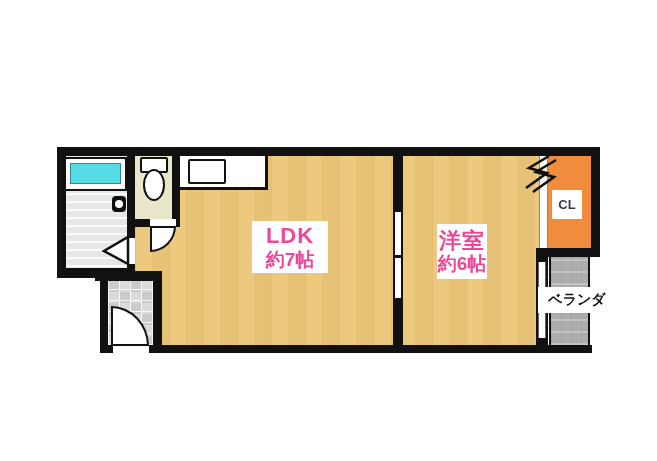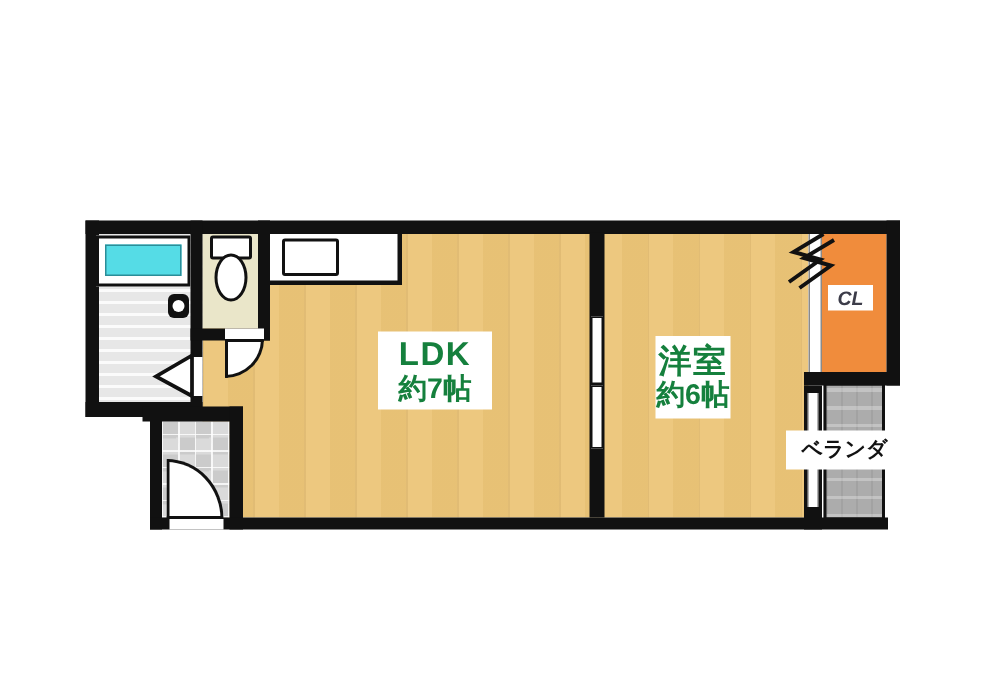--- a/index.html
+++ b/index.html
@@ -50,21 +50,21 @@
   .sink{background:#fff;border:2px solid #111;border-radius:2px;}
   .arc-br{background:#fff;border:2px solid #111;border-radius:0 0 100% 0;}
   .arc-tr{background:#fff;border:2px solid #111;border-radius:0 100% 0 0;}
   .opening{background:#fff;}
   .slide-panel{background:#fff;border:1px solid #111;}
   .door-strip{background:#fff;border-left:1px solid #8a8a8a;border-right:1px solid #8a8a8a;}
   .win-strip{background:#fff;border-left:1px solid #666;border-right:1px solid #666;}
 
   
   .room-label{background:#fff;display:flex;flex-direction:column;justify-content:center;
-    color:#15803d;text-align:center;line-height:1.15;}
+    color:#ec4899;text-align:center;line-height:1.15;}
   .room-label .l1{font-size:22px;font-weight:600;letter-spacing:1px;}
   .room-label .l2{font-size:19px;font-weight:600;}
   .cl-label{background:#fff;display:flex;align-items:center;justify-content:center;
     font-size:13px;font-weight:700;color:#3c3c49;}
   .veranda-label{background:#fff;display:flex;align-items:center;justify-content:center;
     font-size:14px;font-weight:600;color:#111;}
 </style>
 </head>
 <body>
 
@@ -130,20 +130,20 @@
   </svg>
 
   <div class="abs room-label" style="left:252px;top:221px;width:76px;height:52px;">
     <span class="l1">LDK</span>
     <span class="l2">約7帖</span>
   </div>
   <div class="abs room-label" style="left:437px;top:224px;width:50px;height:55px;">
     <span class="l1">洋室</span>
     <span class="l2">約6帖</span>
   </div>
-  <div class="abs cl-label" style="left:552px;top:190px;width:30px;height:17px;font-style:italic;">
+  <div class="abs cl-label" style="left:552px;top:190px;width:30px;height:29px;">
     <span>CL</span>
   </div>
-  <div class="abs veranda-label" style="left:524px;top:287px;width:78px;height:26px;">
+  <div class="abs veranda-label" style="left:538px;top:287px;width:78px;height:26px;">
     <span>ベランダ</span>
   </div>
 
 </div>
 
 </body></html>

